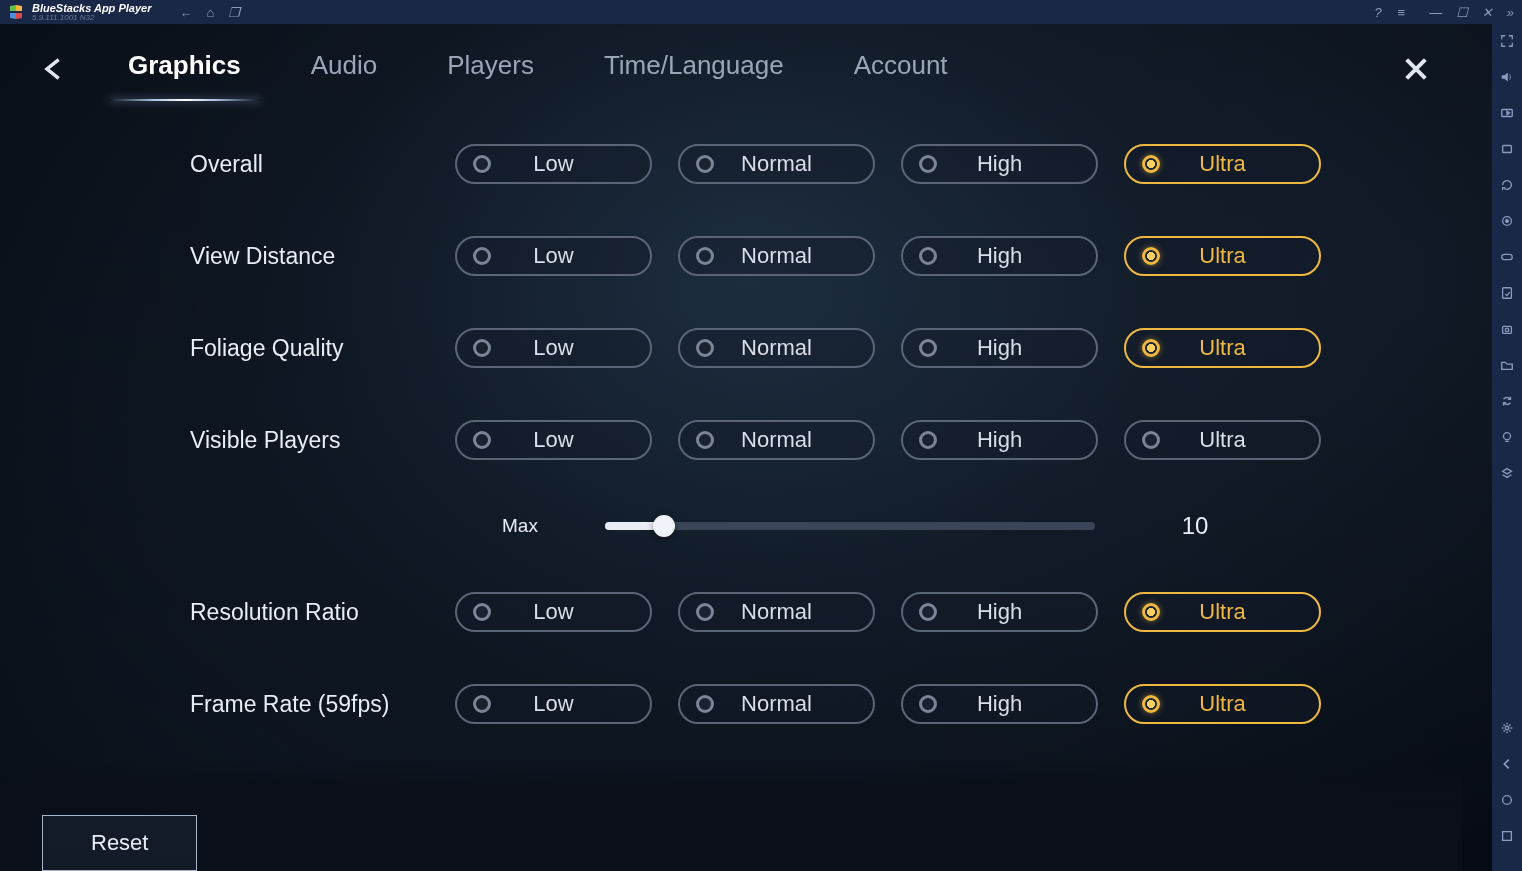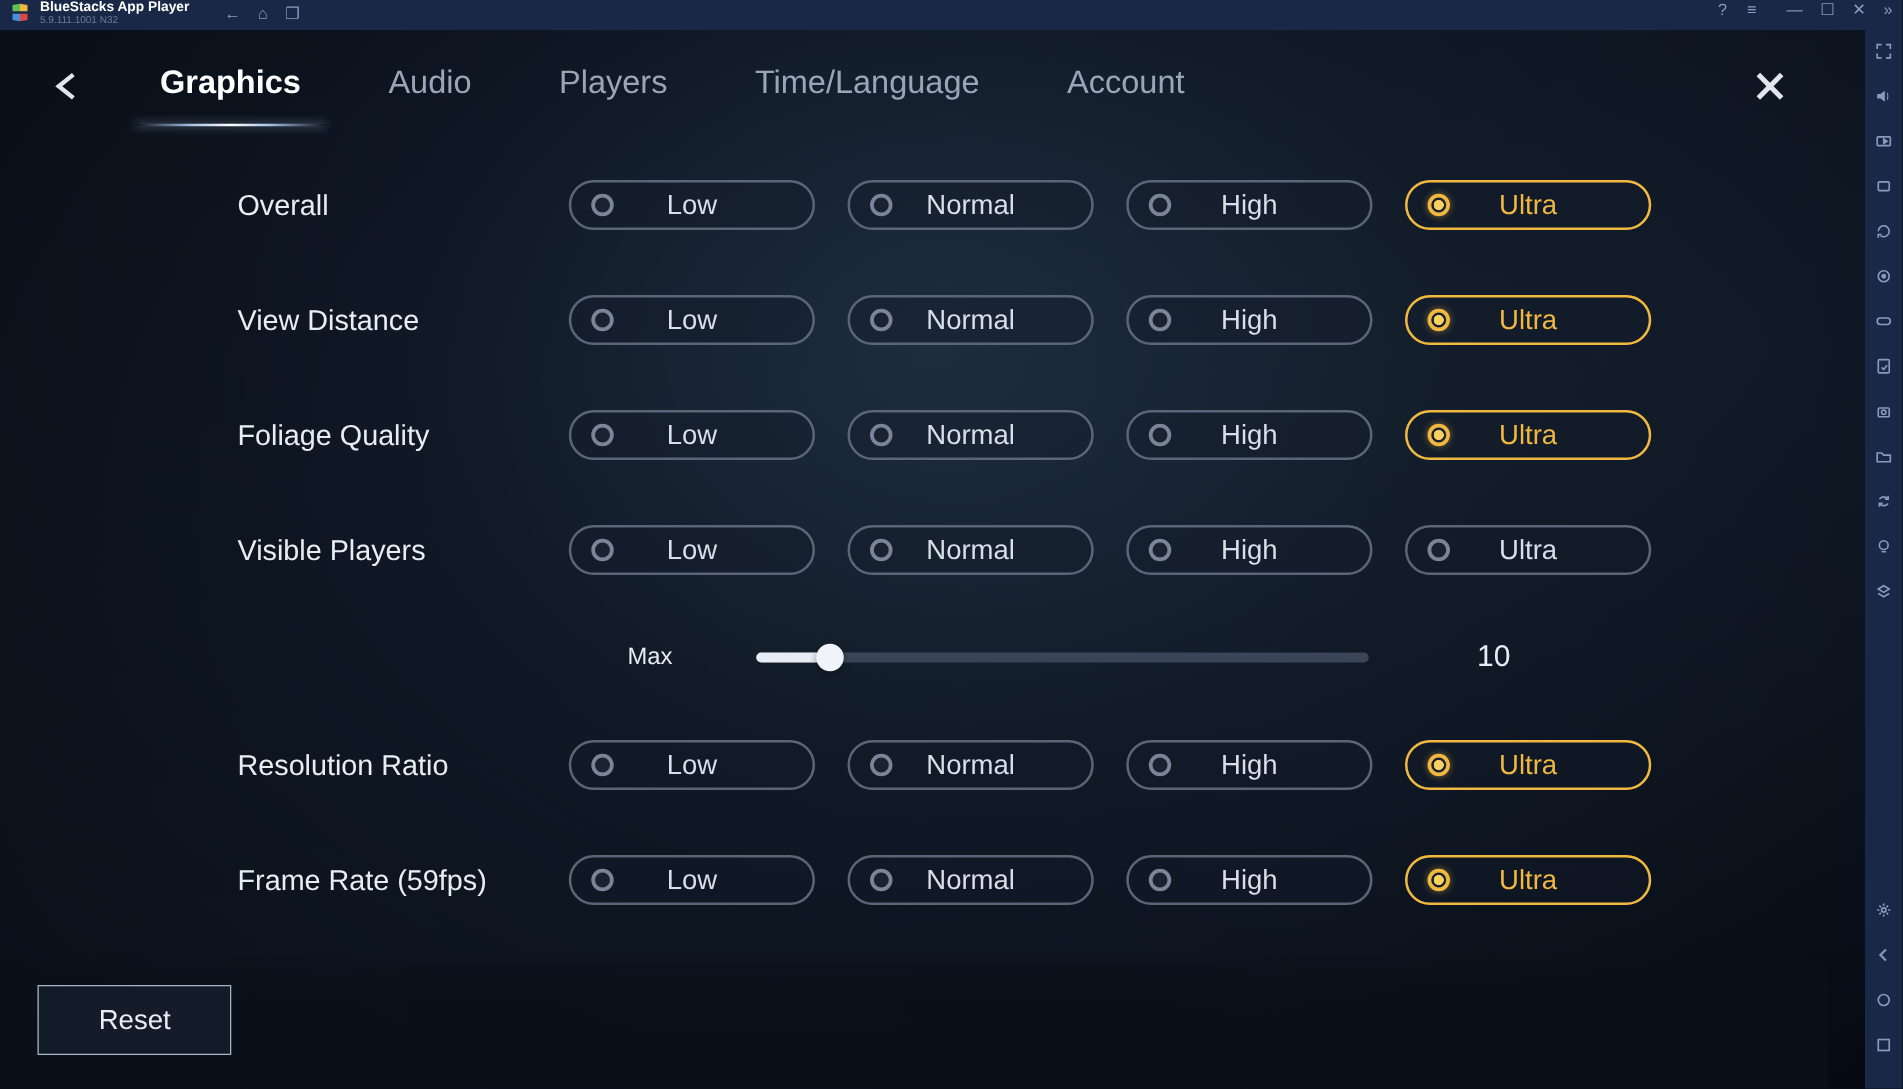--- a/index.html
+++ b/index.html
@@ -1,19 +1,19 @@
 <!DOCTYPE html>
 <html><head>
 <meta charset="utf-8">
 <style>
 * { margin: 0; padding: 0; box-sizing: border-box; font-family: -apple-system, BlinkMacSystemFont, "Segoe UI", Arial, sans-serif; }
 body { background: #0a0e1a; width: 1522px; height: 871px; overflow: hidden; position: relative; }
 
 
-.titlebar { height: 24px; background: #1a2847; display: flex; align-items: flex-start; padding: 0 8px; justify-content: space-between; }
+.titlebar { height: 24px; background: #1a2847; display: flex; align-items: center; padding: 0 8px; justify-content: space-between; font-style: italic; }
 .titlebar-left { display: flex; align-items: center; gap: 8px; }
 .logo { width: 16px; height: 16px; display: flex; }
 .logo svg { width: 16px; height: 16px; }
 .app-title { color: #fff; font-size: 11px; font-weight: 600; }
 .app-subtitle { color: #6a7a9a; font-size: 8px; margin-top: -1px; }
 .titlebar-nav { display: flex; gap: 14px; margin-left: 20px; align-items: center; }
 .titlebar-nav span { color: #8a9abf; cursor: pointer; font-size: 13px; }
 .titlebar-right { display: flex; gap: 16px; align-items: center; }
 .titlebar-right span { color: #8a9abf; cursor: pointer; font-size: 13px; }
 .win-controls { display: flex; gap: 14px; margin-left: 8px; }
@@ -52,21 +52,21 @@
 
 
 .slider-row { display: flex; align-items: center; margin-bottom: 52px; padding-left: 265px; }
 .slider-label { width: 130px; text-align: center; color: #e8edf5; font-size: 19px; font-weight: 500; }
 .slider-track { width: 490px; height: 8px; background: #3a4558; border-radius: 4px; position: relative; cursor: pointer; margin: 0 20px; }
 .slider-fill { height: 100%; background: #e8edf5; border-radius: 4px; width: 12%; }
 .slider-thumb { position: absolute; width: 22px; height: 22px; background: #f0f4fa; border-radius: 50%; top: 50%; left: 12%; transform: translate(-50%, -50%); box-shadow: 0 2px 6px rgba(0,0,0,0.4); }
 .slider-value { width: 80px; text-align: center; color: #e8edf5; font-size: 24px; font-weight: 500; margin-left: 40px; }
 
 
-.footer { position: absolute; bottom: 0; left: 0; right: 30px; height: 110px; background: linear-gradient(180deg, rgba(10,15,25,0.0), rgba(10,15,25,0.9) 30%, rgba(10,15,25,1)); display: flex; align-items: center; padding: 0 30px; gap: 30px; z-index: 3; }
+.footer { position: absolute; bottom: 0; left: 0; right: 30px; height: 110px; background: linear-gradient(180deg, rgba(10,15,25,0.0), rgba(10,15,25,0.9) 30%, rgba(10,15,25,1)); display: flex; align-items: flex-end; padding: 0 42px; gap: 30px; z-index: 3; }
 .footer-btn { padding: 14px 48px; border: 1px solid #a8b5c8; background: rgba(30,40,55,0.5); color: #e8edf5; font-size: 22px; cursor: pointer; }
 
 svg { display: block; }
 </style>
 </head>
 <body>
 
 <div class="titlebar">
   <div class="titlebar-left">
     <div class="logo">

